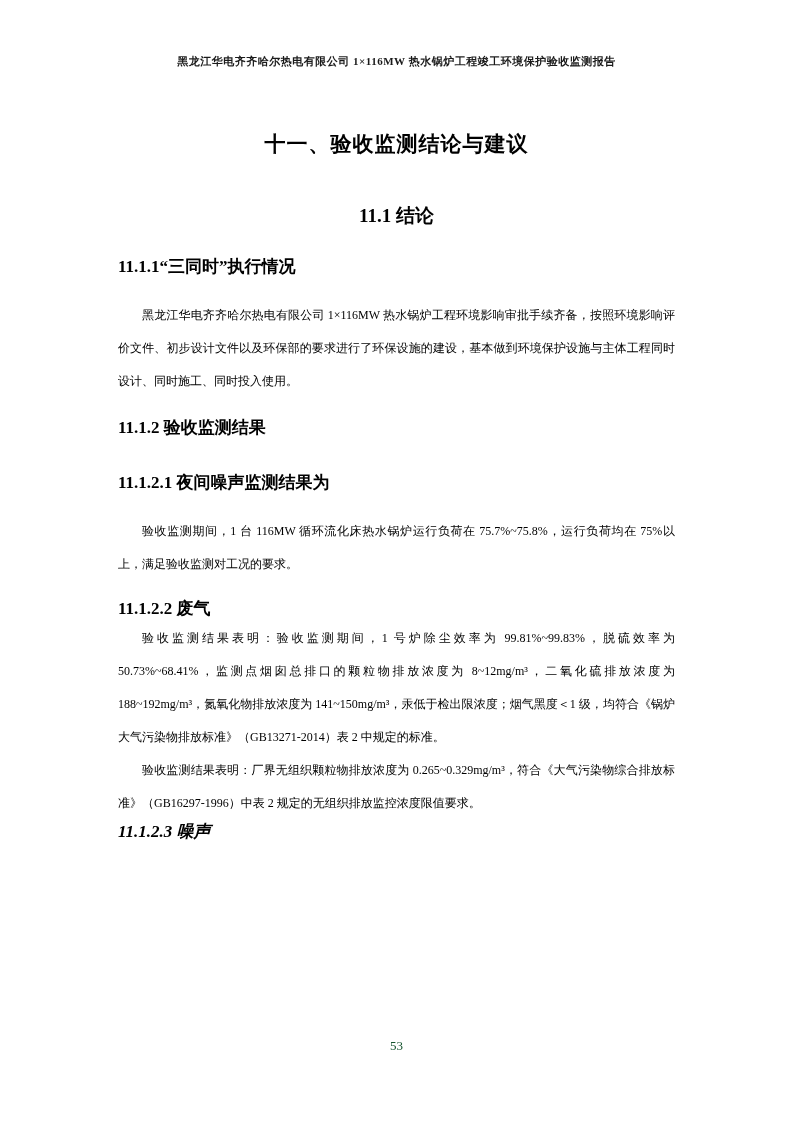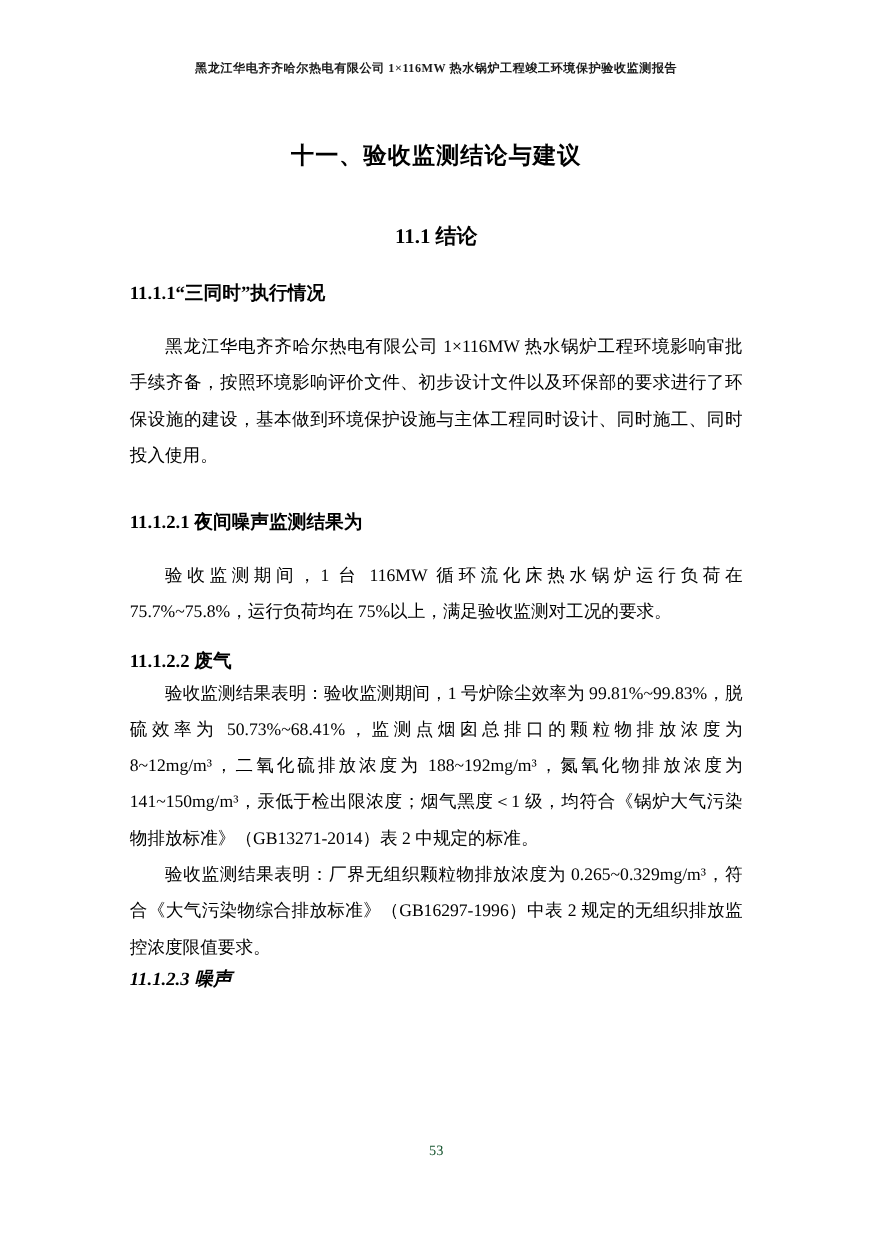--- a/index.html
+++ b/index.html
@@ -32,21 +32,21 @@
     top: 130px;
     left: 118px;
     width: 557px;
   }
   .chapter-title {
     margin: 0;
     font-size: 21px;
     line-height: 28px;
     font-weight: bold;
     text-align: center;
-    font-family: Liberation Mono, monospace;
+    font-family: Liberation Serif, serif;
     letter-spacing: 1px;
   }
   h2.sec {
     margin: 46px 0 0 0;
     font-size: 19px;
     line-height: 24px;
     font-weight: bold;
     text-align: center;
   }
   h3.sec {
@@ -59,21 +59,21 @@
   h4.sec {
     margin: 33px 0 0 0;
     font-size: 17px;
     line-height: 22px;
     font-weight: bold;
   }
   h4.sec.mt17 { margin-top: 17px; }
   h4.sec.mt1  { margin-top: 1px; font-style: italic; }
   p.body {
     margin: 21px 0 0 0;
-    font-size: 16px;
+    font-size: 12px;
     line-height: 33px;
     text-align: justify;
     text-indent: 2em;
   }
   p.body.mt2 { margin-top: 2px; }
   p.body.mt0 { margin-top: 0; }
   .page-number {
     position: absolute;
     top: 1038px;
     left: 0;
@@ -93,20 +93,21 @@
   <div class="content">
 
     <h1 class="chapter-title">十一、验收监测结论与建议</h1>
 
     <h2 class="sec">11.1 结论</h2>
 
     <h3 class="sec">11.1.1“三同时”执行情况</h3>
 
     <p class="body">黑龙江华电齐齐哈尔热电有限公司 1×116MW 热水锅炉工程环境影响审批手续齐备，按照环境影响评价文件、初步设计文件以及环保部的要求进行了环保设施的建设，基本做到环境保护设施与主体工程同时设计、同时施工、同时投入使用。</p>
 
+    <h3 class="sec mt19">11.1.2 验收监测结果</h3>
 
     <h4 class="sec">11.1.2.1 夜间噪声监测结果为</h4>
 
     <p class="body">验收监测期间，1 台 116MW 循环流化床热水锅炉运行负荷在 75.7%~75.8%，运行负荷均在 75%以上，满足验收监测对工况的要求。</p>
 
     <h4 class="sec mt17">11.1.2.2 废气</h4>
 
     <p class="body mt2">验收监测结果表明：验收监测期间，1 号炉除尘效率为 99.81%~99.83%，脱硫效率为 50.73%~68.41%，监测点烟囱总排口的颗粒物排放浓度为 8~12mg/m³，二氧化硫排放浓度为 188~192mg/m³，氮氧化物排放浓度为 141~150mg/m³，汞低于检出限浓度；烟气黑度＜1 级，均符合《锅炉大气污染物排放标准》（GB13271-2014）表 2 中规定的标准。</p>
 
     <p class="body mt0">验收监测结果表明：厂界无组织颗粒物排放浓度为 0.265~0.329mg/m³，符合《大气污染物综合排放标准》（GB16297-1996）中表 2 规定的无组织排放监控浓度限值要求。</p>

